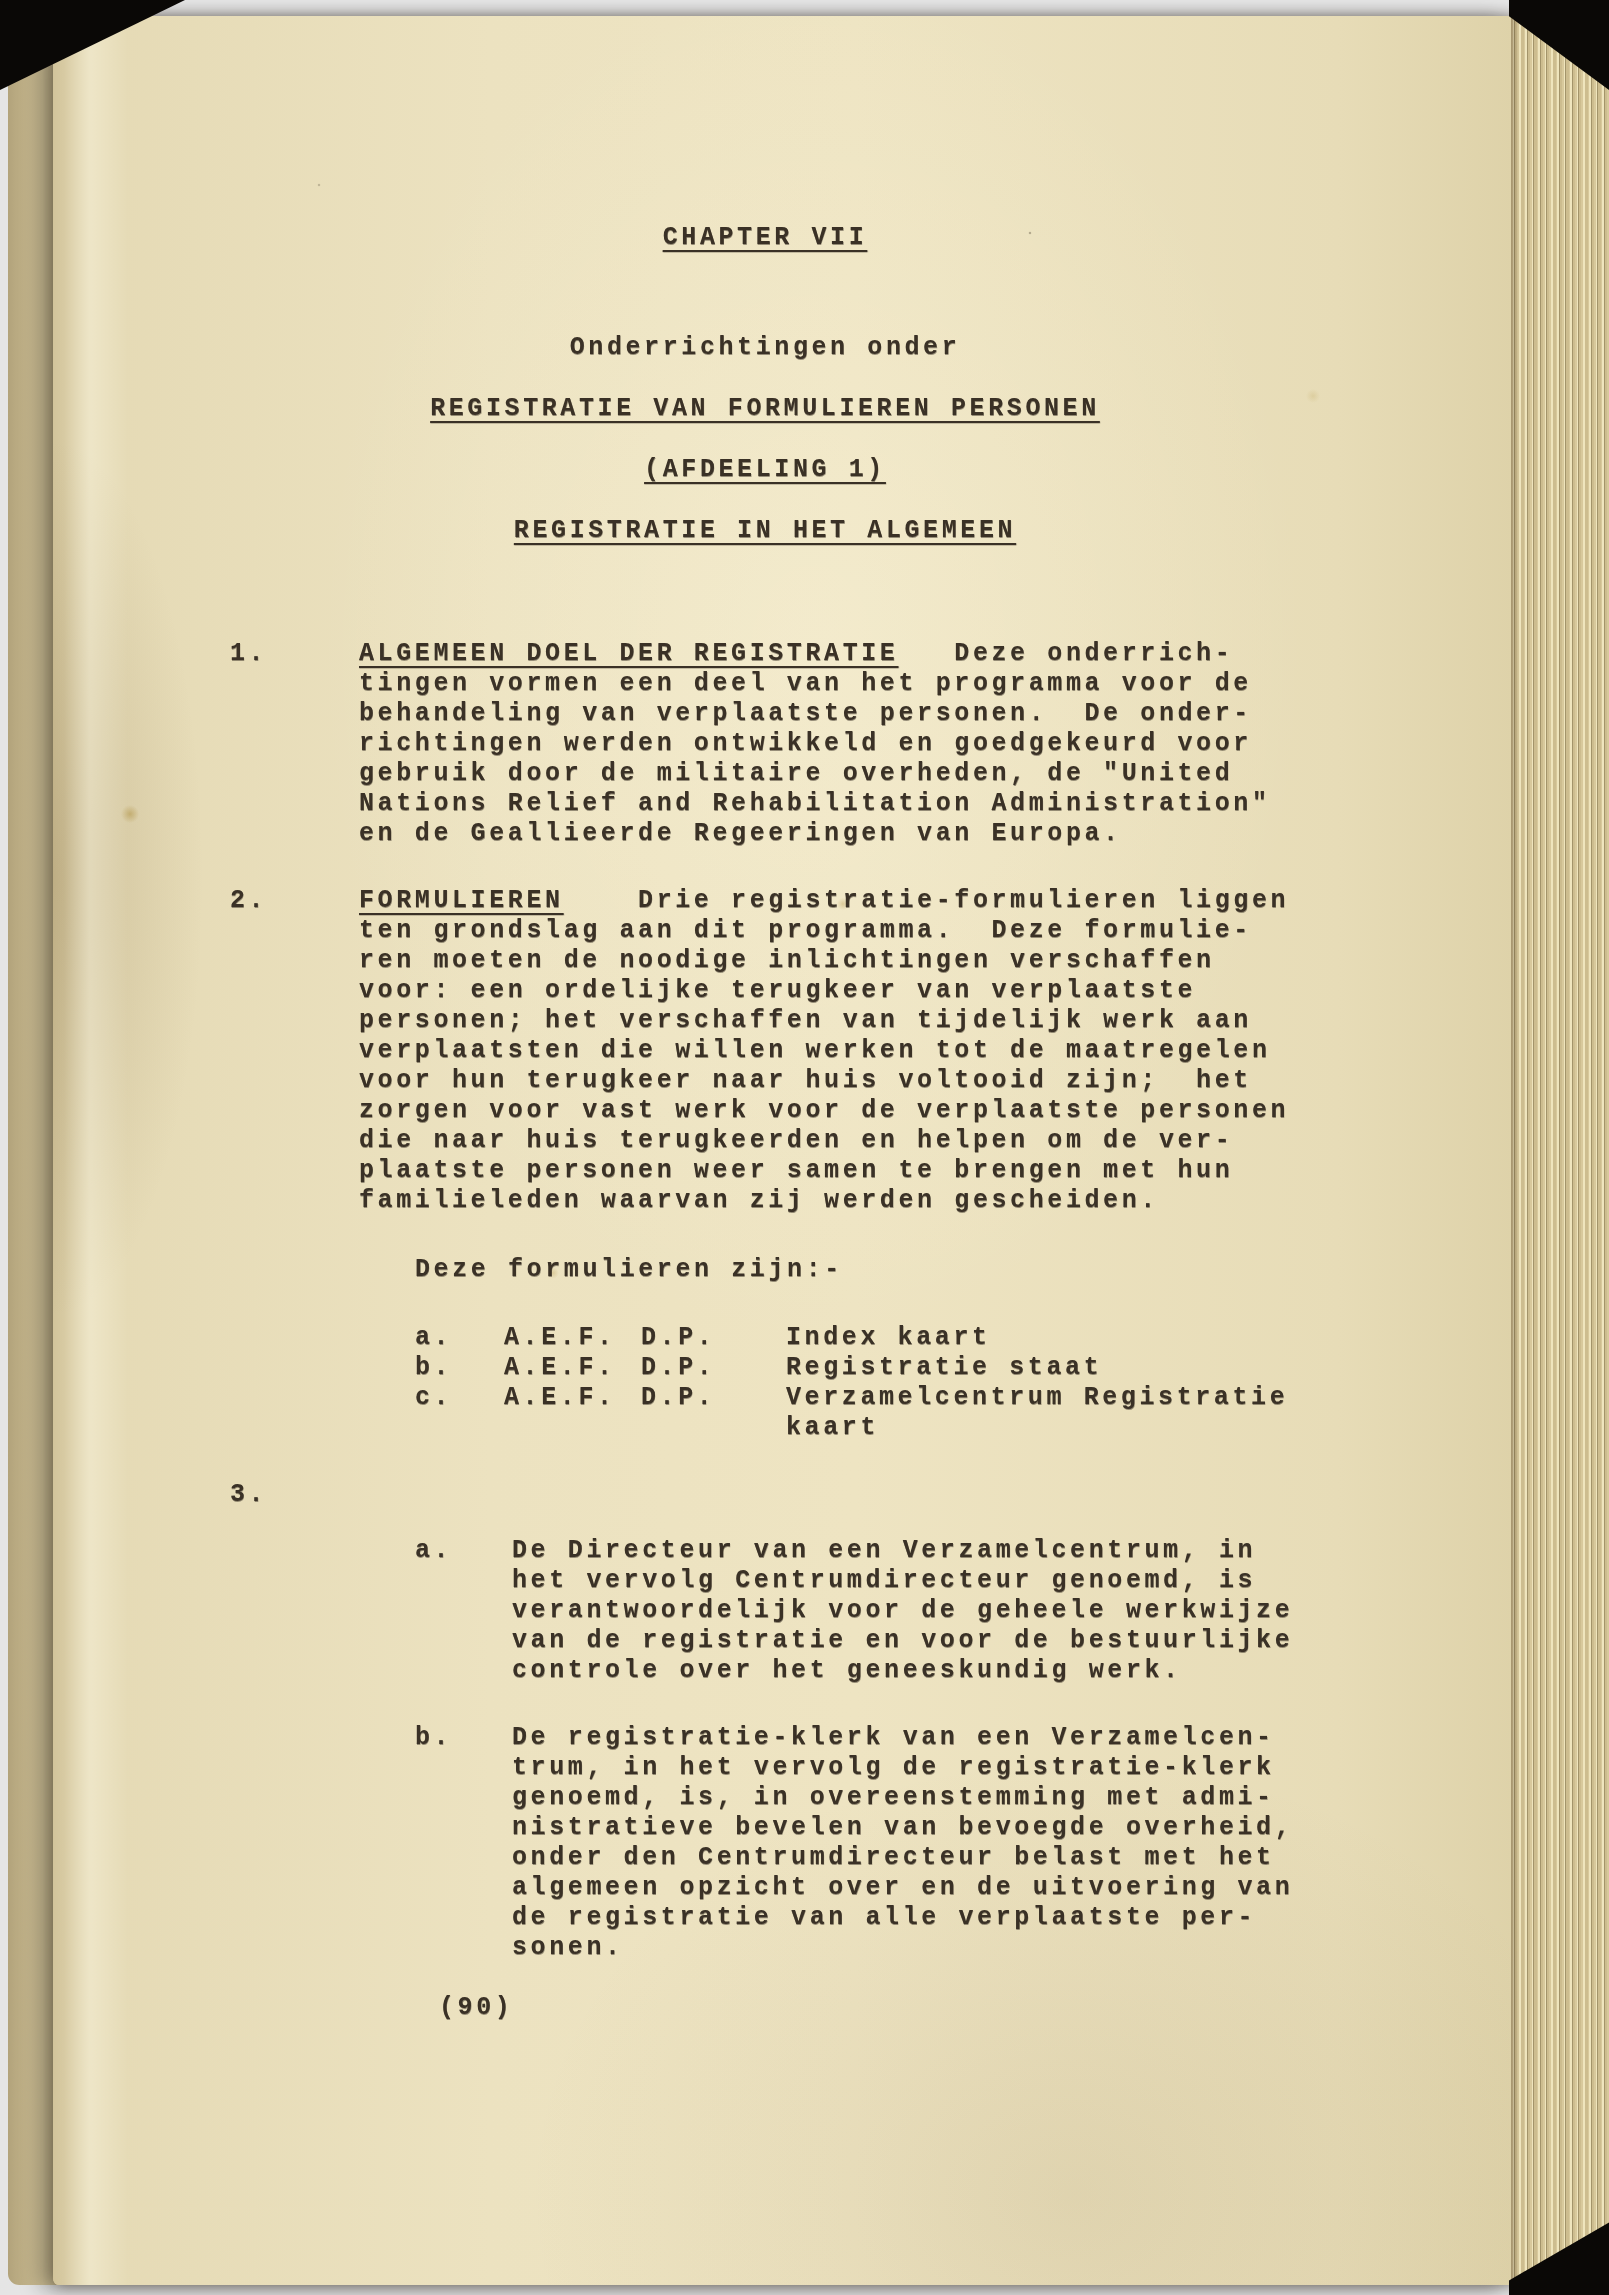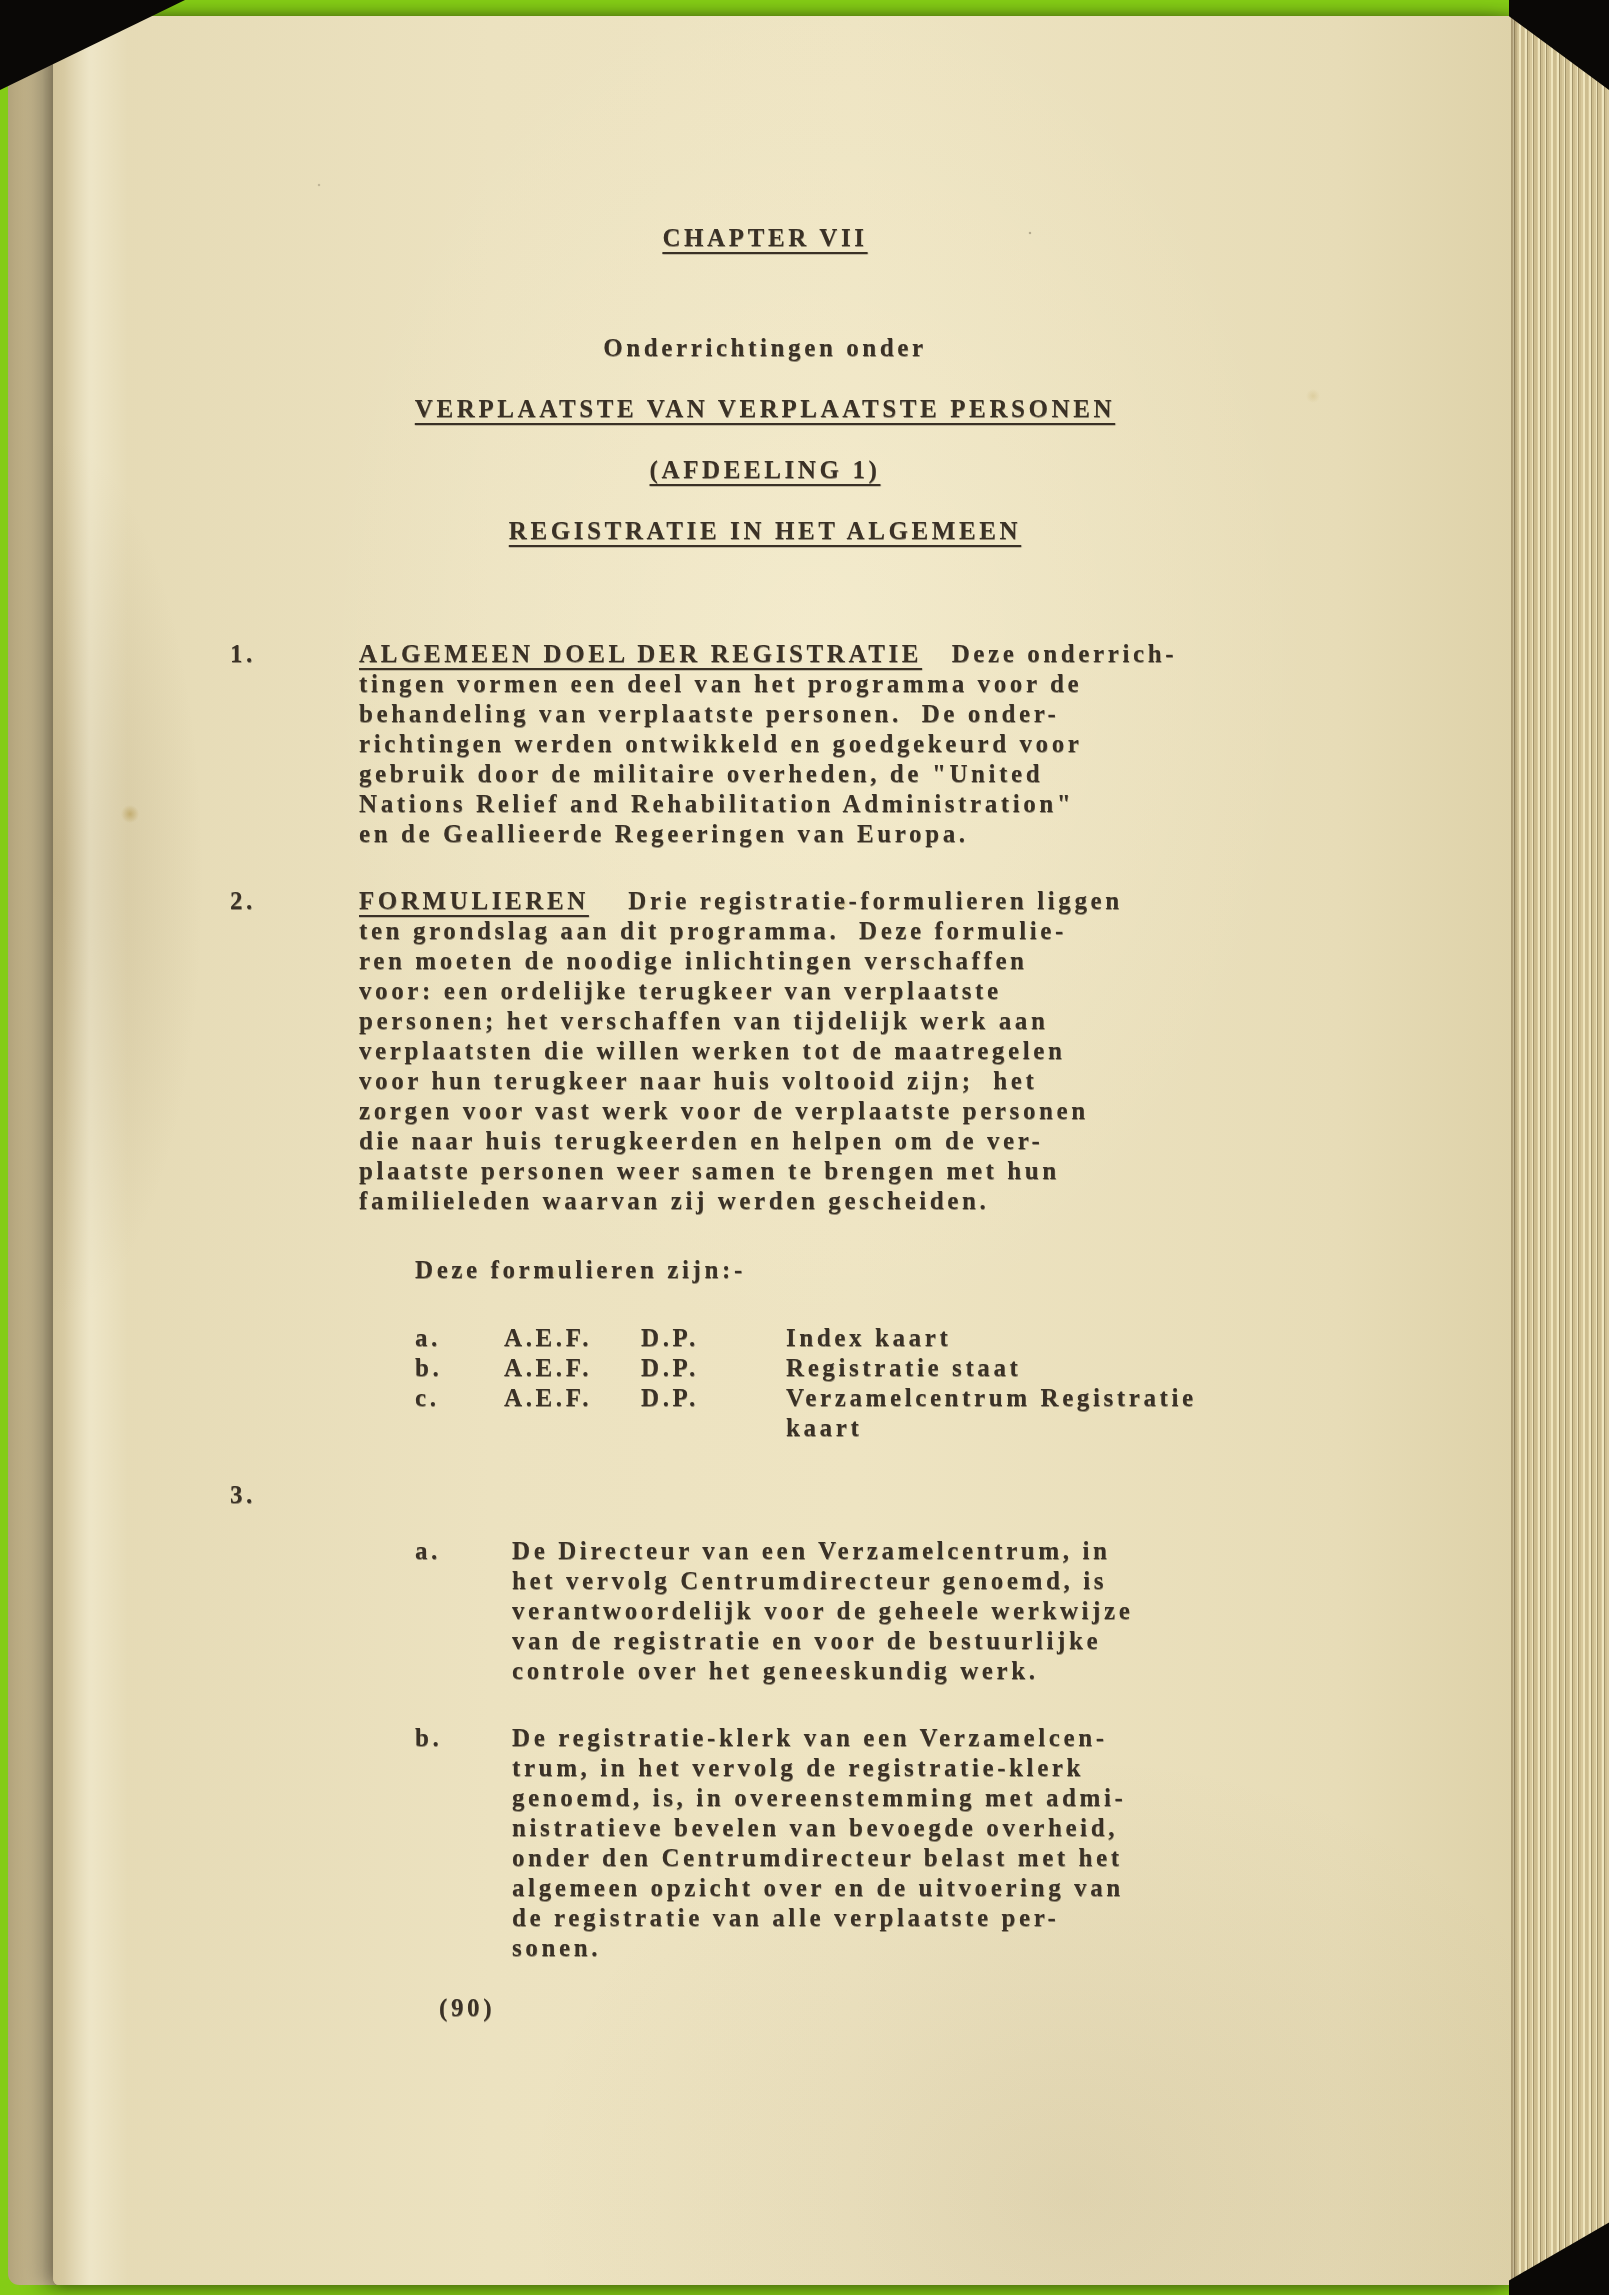--- a/index.html
+++ b/index.html
@@ -1,21 +1,21 @@
 <!DOCTYPE html>
 <html style="font-size:13px"><head>
 <meta charset="utf-8">
 <style>
   * { margin:0; padding:0; box-sizing:border-box; }
   html,body { background:#0a0806; }
 
   .scan {
     position:relative; width:1609px; height:2295px; overflow:hidden;
-    background:#84cc16;
-    font-family:Liberation Serif, serif;
+    background:#e5e5e5;
+    font-family:Liberation Mono, monospace;
     font-weight:700; color:#3a3126;
   }
 
   
   .under-page {
     position:absolute; left:8px; top:21px; width:1513px; height:2264px;
     background:linear-gradient(90deg,#b2a37b 0,#cfc096 34px,#d6c89e 100%);
     border-radius:27px 0 0 11.3px;
   }
 
@@ -102,21 +102,21 @@
 
 <div class="scan">
 
   <div class="under-page"></div>
 
   <div class="page">
     <div class="content">
 
       <div class="center u h-chapter">CHAPTER VII</div>
       <div class="center h-line">Onderrichtingen onder</div>
-      <div class="center u h-line">VERPLAATSTE VAN VERPLAATSTE PERSONEN</div>
+      <div class="center u h-line">REGISTRATIE VAN FORMULIEREN PERSONEN</div>
       <div class="center u h-line">(AFDEELING 1)</div>
       <div class="center u">REGISTRATIE IN HET ALGEMEEN</div>
 
       <div class="items">
 
         <div class="item">
           <div class="num">1.</div>
           <div class="body pre"><span class="u">ALGEMEEN DOEL DER REGISTRATIE</span><span>   Deze onderrich-
 tingen vormen een deel van het programma voor de
 behandeling van verplaatste personen.  De onder-

